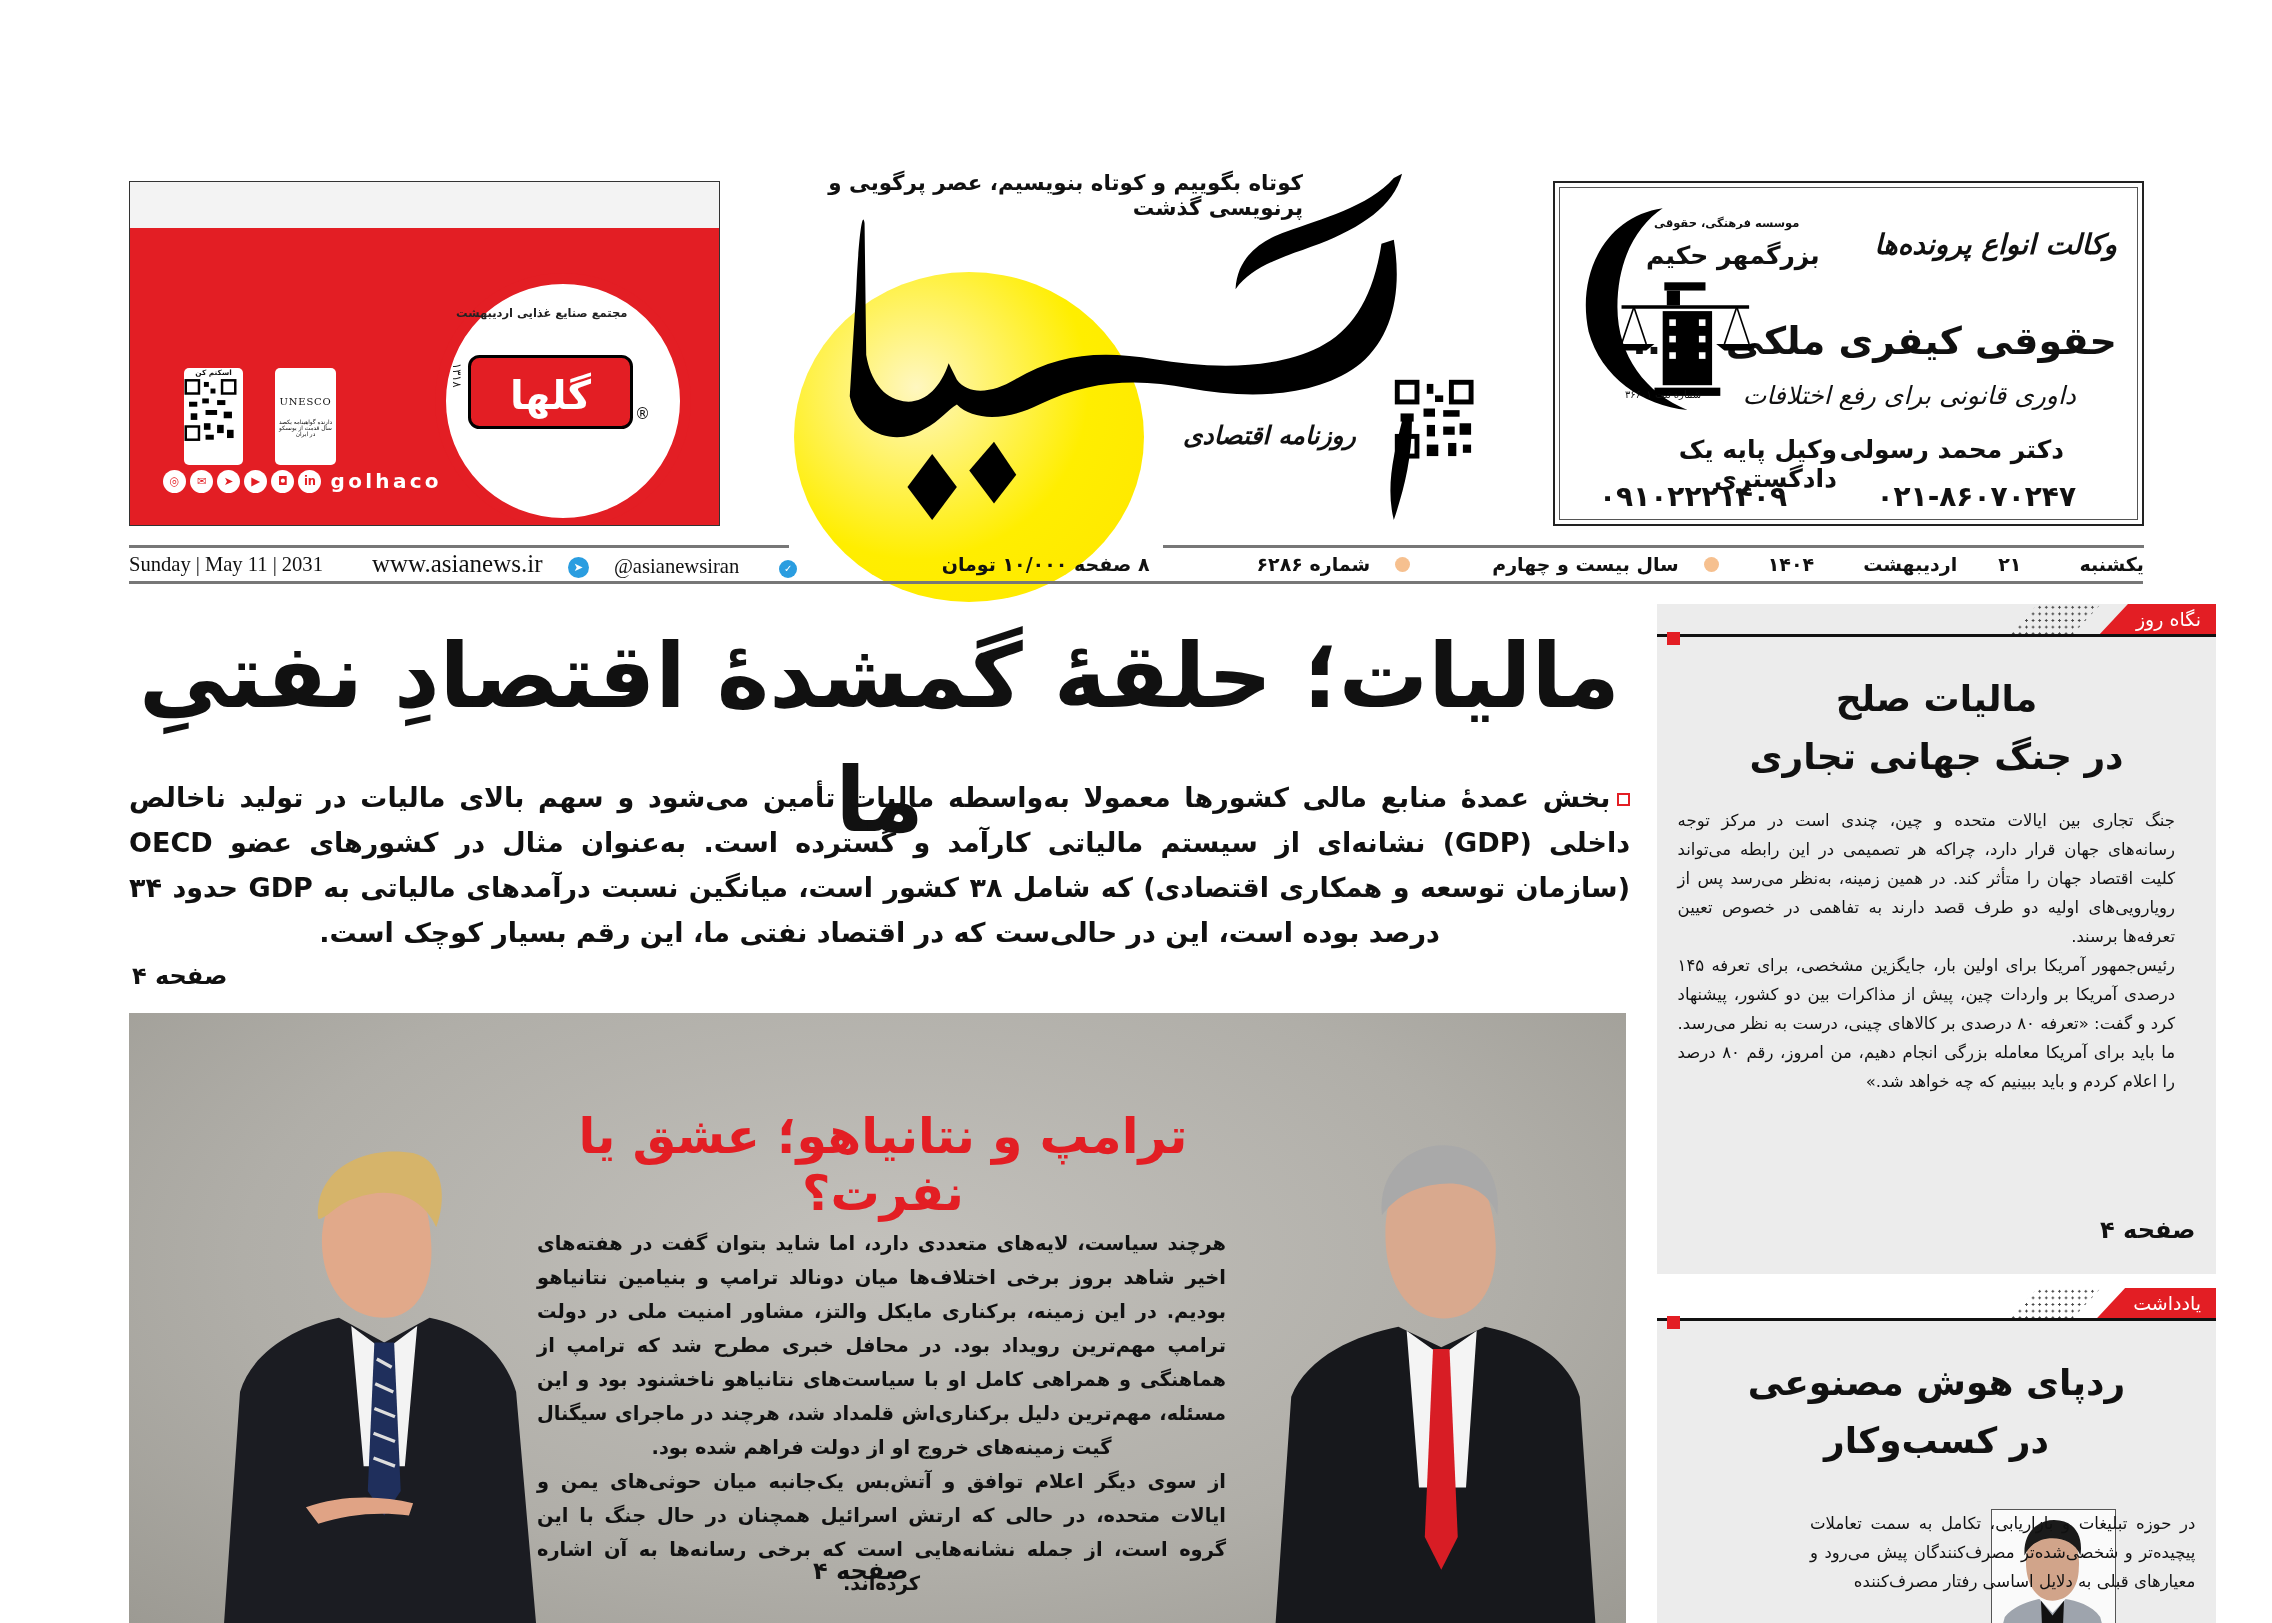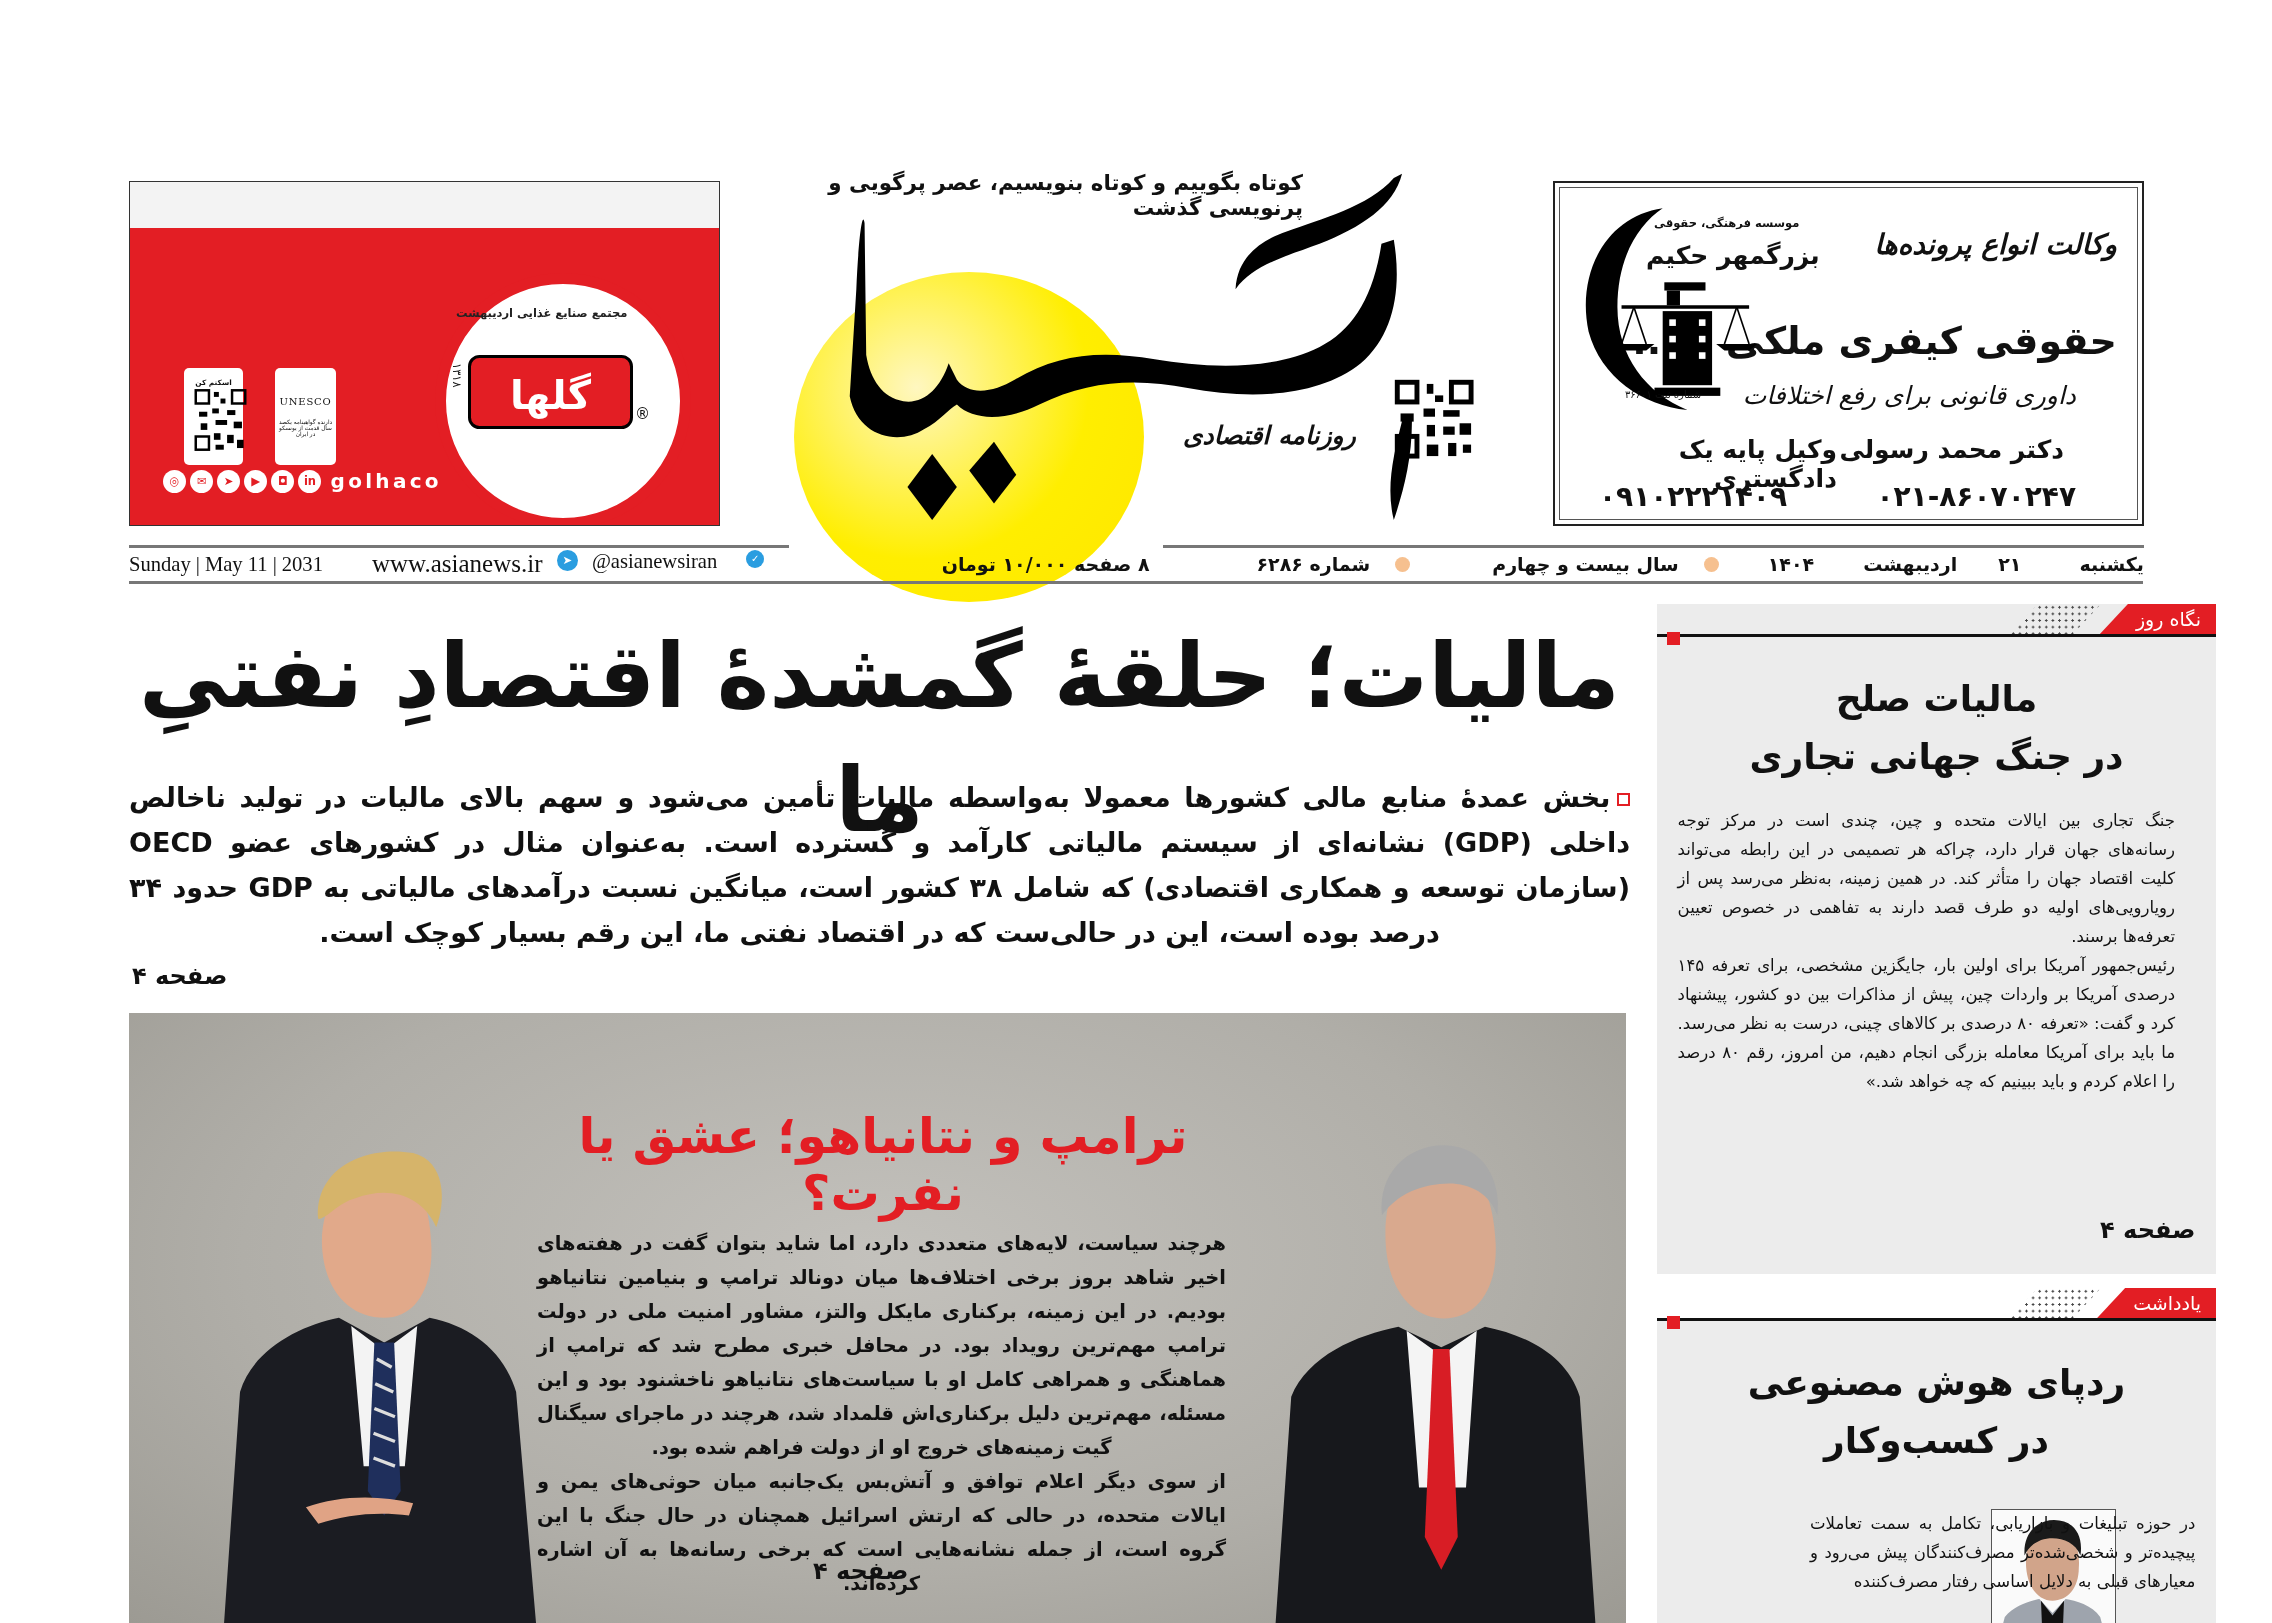--- a/index.html
+++ b/index.html
@@ -24,21 +24,21 @@
   .ad-r-reg { left: 70px; top: 206px; font-size: 10px; }
 
   .ad-left { left: 129px; top: 181px; width: 591px; height: 345px; border: 1.6px solid #333; overflow: hidden; background: #f3f3f3; }
   .ad-left .red { position: absolute; left: 0; top: 46px; width: 100%; height: 299px; background: #e31e24; }
   .ad-left .circle { position: absolute; left: 305px; top: 91px; width: 256px; height: 256px; border-radius: 50%; background: #fff; border: 11.5px solid #e31e24; }
   .ad-l-slogan { right: 206px; top: 58px; font-size: 26px; font-weight: bold; color: #fff; text-shadow: 1.6px 1.6px 0 #8a0c10; }
   .ad-l-company { left: 326px; top: 124px; font-size: 11.5px; font-weight: bold; color: #222; }
   .ad-l-brand { left: 338px; top: 173px; width: 165px; height: 74px; background: #e31e24; border-radius: 11.5px; color: #fff; font-size: 40px; font-weight: bold; text-align: center; line-height: 74px; border: 3.3px solid #000; }
   .ad-l-year { left: 320px; top: 181px; font-size: 11.5px; color: #222; writing-mode: vertical-rl; }
   .ad-l-reg { left: 505px; top: 223px; font-size: 15px; }
-  .ad-l-qr { left: 54px; top: 186px; width: 59px; height: 97px; background: #fff; border-radius: 5px; padding: 10px; }
+  .ad-l-qr { left: 54px; top: 186px; width: 59px; height: 97px; background: #fff; border-radius: 5px; padding: 0; }
   .ad-l-qr .lbl { font-size: 7.4px; text-align: center; font-weight: bold; }
   .ad-l-unesco { left: 145px; top: 186px; width: 61px; height: 97px; background: #fff; border-radius: 5px; padding: 3.3px; text-align: center; }
   .ad-l-unesco .u { font-family: "DejaVu Serif", serif; font-size: 10px; margin-top: 25px; letter-spacing: 0.8px; }
   .ad-l-unesco .cap { font-size: 5.8px; margin-top: 11.5px; }
   .ad-l-social { left: 33px; top: 287px; display: flex; gap: 4.1px; align-items: center; }
   .ad-l-social .ic { width: 23px; height: 23px; border-radius: 50%; background: #fff; color: #e31e24; font-size: 11.5px; text-align: center; line-height: 23px; font-weight: bold; }
   .ad-l-social .handle { color: #fff; font-size: 20px; font-weight: bold; letter-spacing: 3.3px; margin-left: 5px; }
 
   .motto { left: 808px; top: 170px; width: 495px; text-align: right; font-size: 21.4px; font-weight: bold; }
   .logo-sun { left: 794px; top: 272px; width: 350px; height: 330px; border-radius: 50%; background: radial-gradient(circle at 35% 35%, #fff7c0 0%, #ffee00 55%, #ffe600 100%); }
@@ -46,21 +46,21 @@
   .logo-sub { left: 1183px; top: 421px; font-family: "DejaVu Serif", serif; font-style: italic; font-size: 25px; font-weight: bold; }
   .logo-qr { left: 1394px; top: 379px; width: 82px; height: 82px; }
 
   
   .bar-line { height: 2.5px; background: #777; }
   .bar-line.top1 { left: 129px; top: 545px; width: 660px; }
   .bar-line.top2 { left: 1163px; top: 545px; width: 981px; }
   .bar-line.bot { left: 129px; top: 581px; width: 2014px; }
   .datebar-left { left: 129px; top: 550px; height: 28px; display: flex; align-items: center; gap: 49px; font-family: "Liberation Serif", serif; font-size: 20.6px; }
   .datebar-left .sep { margin: 0 5px; }
-  .datebar-social { display: flex; align-items: flex-start; gap: 14px; }
+  .datebar-social { display: flex; align-items: flex-end; gap: 25px; }
   .tg-icon, .verified-icon { display: inline-block; width: 21.4px; height: 21.4px; border-radius: 50%; background: #2a9de0; color: #fff; text-align: center; line-height: 21.4px; font-size: 11.5px; font-family: "DejaVu Sans", sans-serif; }
   .verified-icon { width: 18px; height: 18px; line-height: 18px; font-size: 10px; margin-left: 15px; }
   .datebar-right { right: 129px; top: 550px; height: 28px; display: flex; flex-direction: row-reverse; align-items: center; font-size: 19px; font-weight: bold; }
   .datebar-right > span { margin-left: 0; }
   .dot { display: inline-block; width: 15px; height: 15px; border-radius: 50%; background: #f6c08f; }
 
   
   .headline { left: 129px; top: 614px; width: 1501px; text-align: center; font-size: 89px; font-weight: bold; letter-spacing: -0.8px; line-height: 124px; }
   .lead { left: 129px; top: 775px; width: 1501px; font-size: 27px; font-weight: bold; line-height: 45px; text-align: justify; text-align-last: center; }
   .lead-bullet { display: inline-block; width: 13px; height: 13px; border: 2.5px solid #e31e24; margin-left: 6.6px; vertical-align: middle; }

